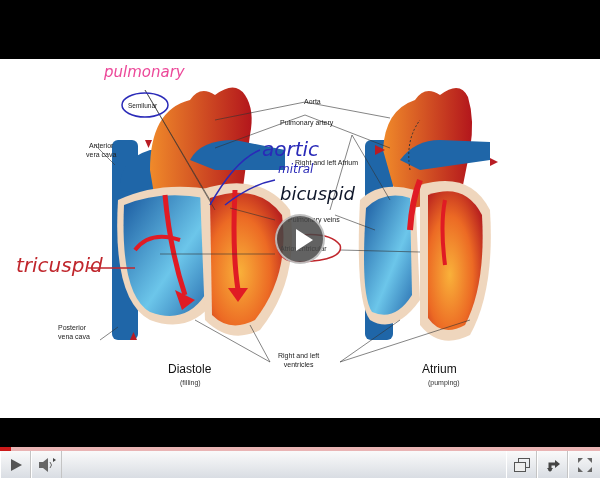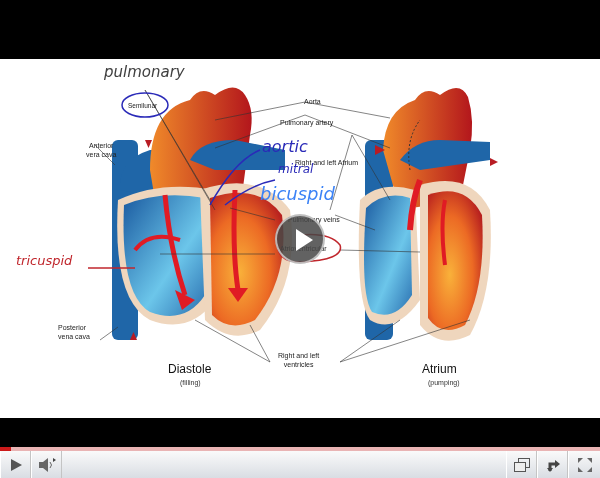--- a/index.html
+++ b/index.html
@@ -110,25 +110,25 @@
       <div class="lbl" style="left:288px;top:156px">Pulmonary veins</div>
       <div class="lbl" style="left:280px;top:185px">Atrioventricular</div>
       <div class="lbl" style="left:278px;top:292px;white-space:pre;text-align:center">Right and left
 ventricles</div>
 
       <div class="title" style="left:168px;top:303px">Diastole</div>
       <div class="sub" style="left:180px;top:320px">(filling)</div>
       <div class="title" style="left:422px;top:303px">Atrium</div>
       <div class="sub" style="left:428px;top:320px">(pumping)</div>
 
-      <div class="hand" style="left:104px;top:4px;font-size:15px;color:#404040">pulmonary</div>
-      <div class="hand" style="left:262px;top:78px;font-size:16px;color:#2a2ab8">aortic</div>
+      <div class="hand" style="left:104px;top:4px;font-size:15px;color:#ec4899">pulmonary</div>
+      <div class="hand" style="left:262px;top:78px;font-size:20px;color:#2a2ab8">aortic</div>
       <div class="hand" style="left:278px;top:103px;font-size:12px;color:#2a2ab8">mitral</div>
-      <div class="hand" style="left:260px;top:124px;font-size:18px;color:#3b82f6">bicuspid</div>
-      <div class="hand" style="left:16px;top:194px;font-size:13px;color:#c0262c">tricuspid</div>
+      <div class="hand" style="left:280px;top:124px;font-size:18px;color:#0f172a">bicuspid</div>
+      <div class="hand" style="left:16px;top:194px;font-size:20px;color:#c0262c">tricuspid</div>
     </div>
 
     <div class="play-overlay"></div>
   </div>
 
   <div class="progress">
     <div class="progress-fill"></div>
   </div>
 
   <div class="controls">

